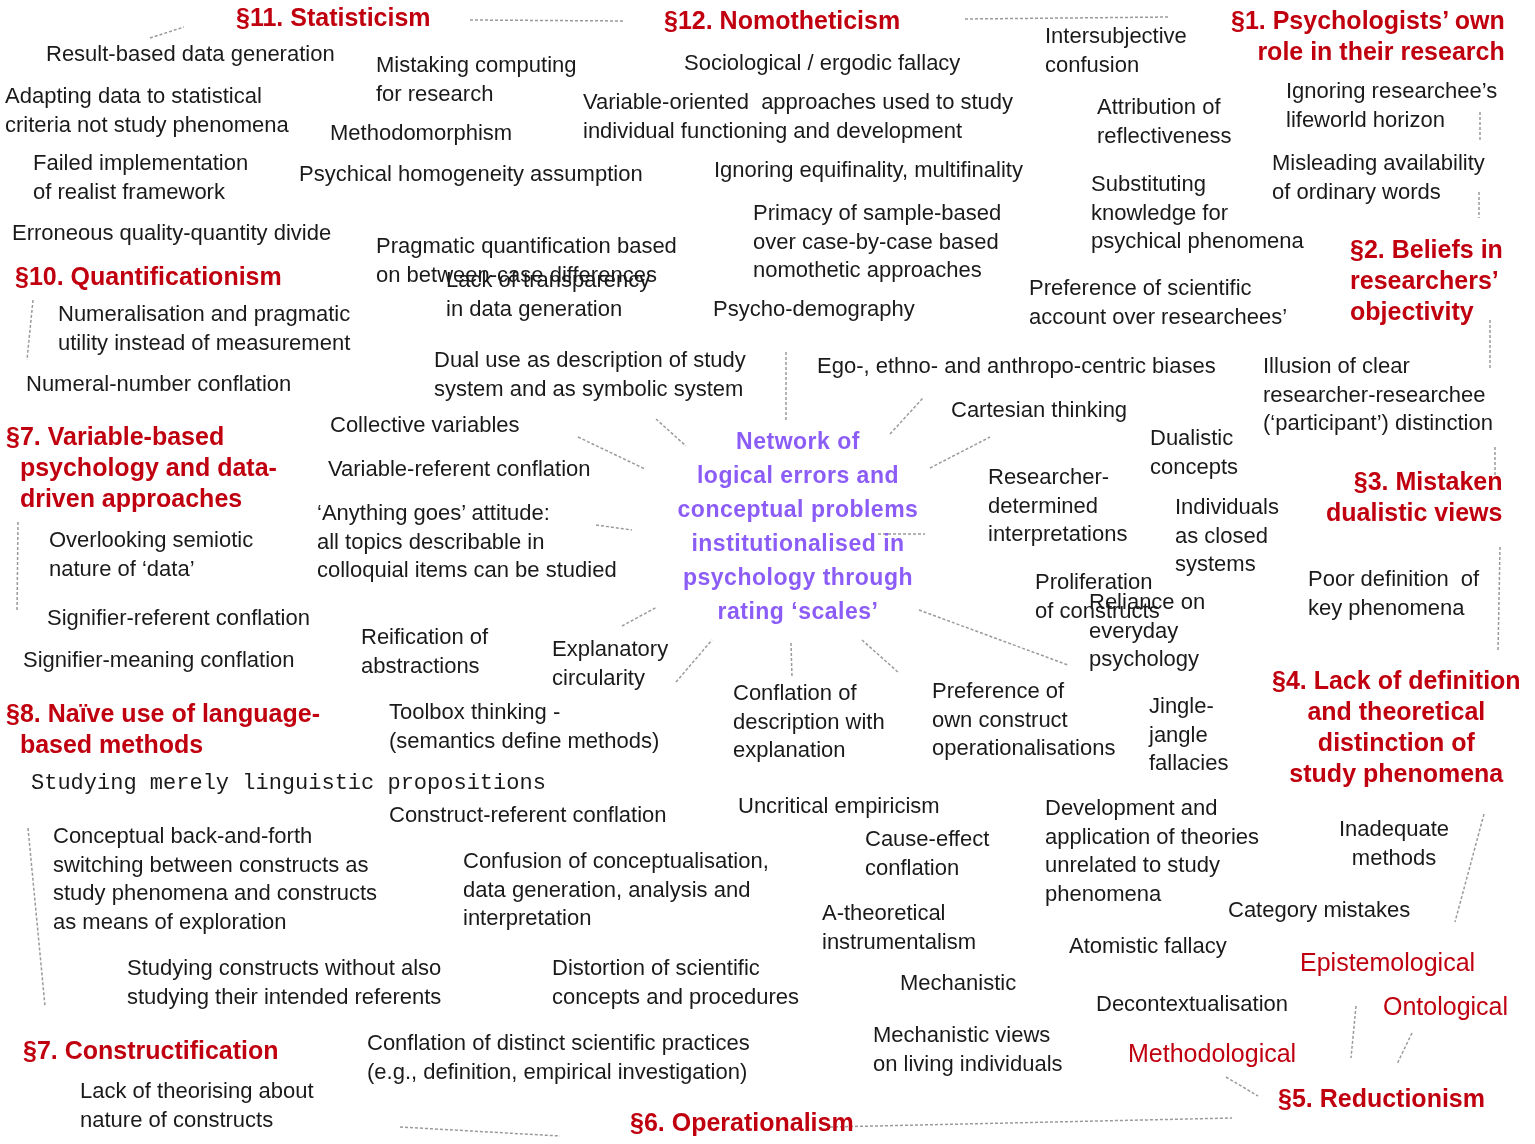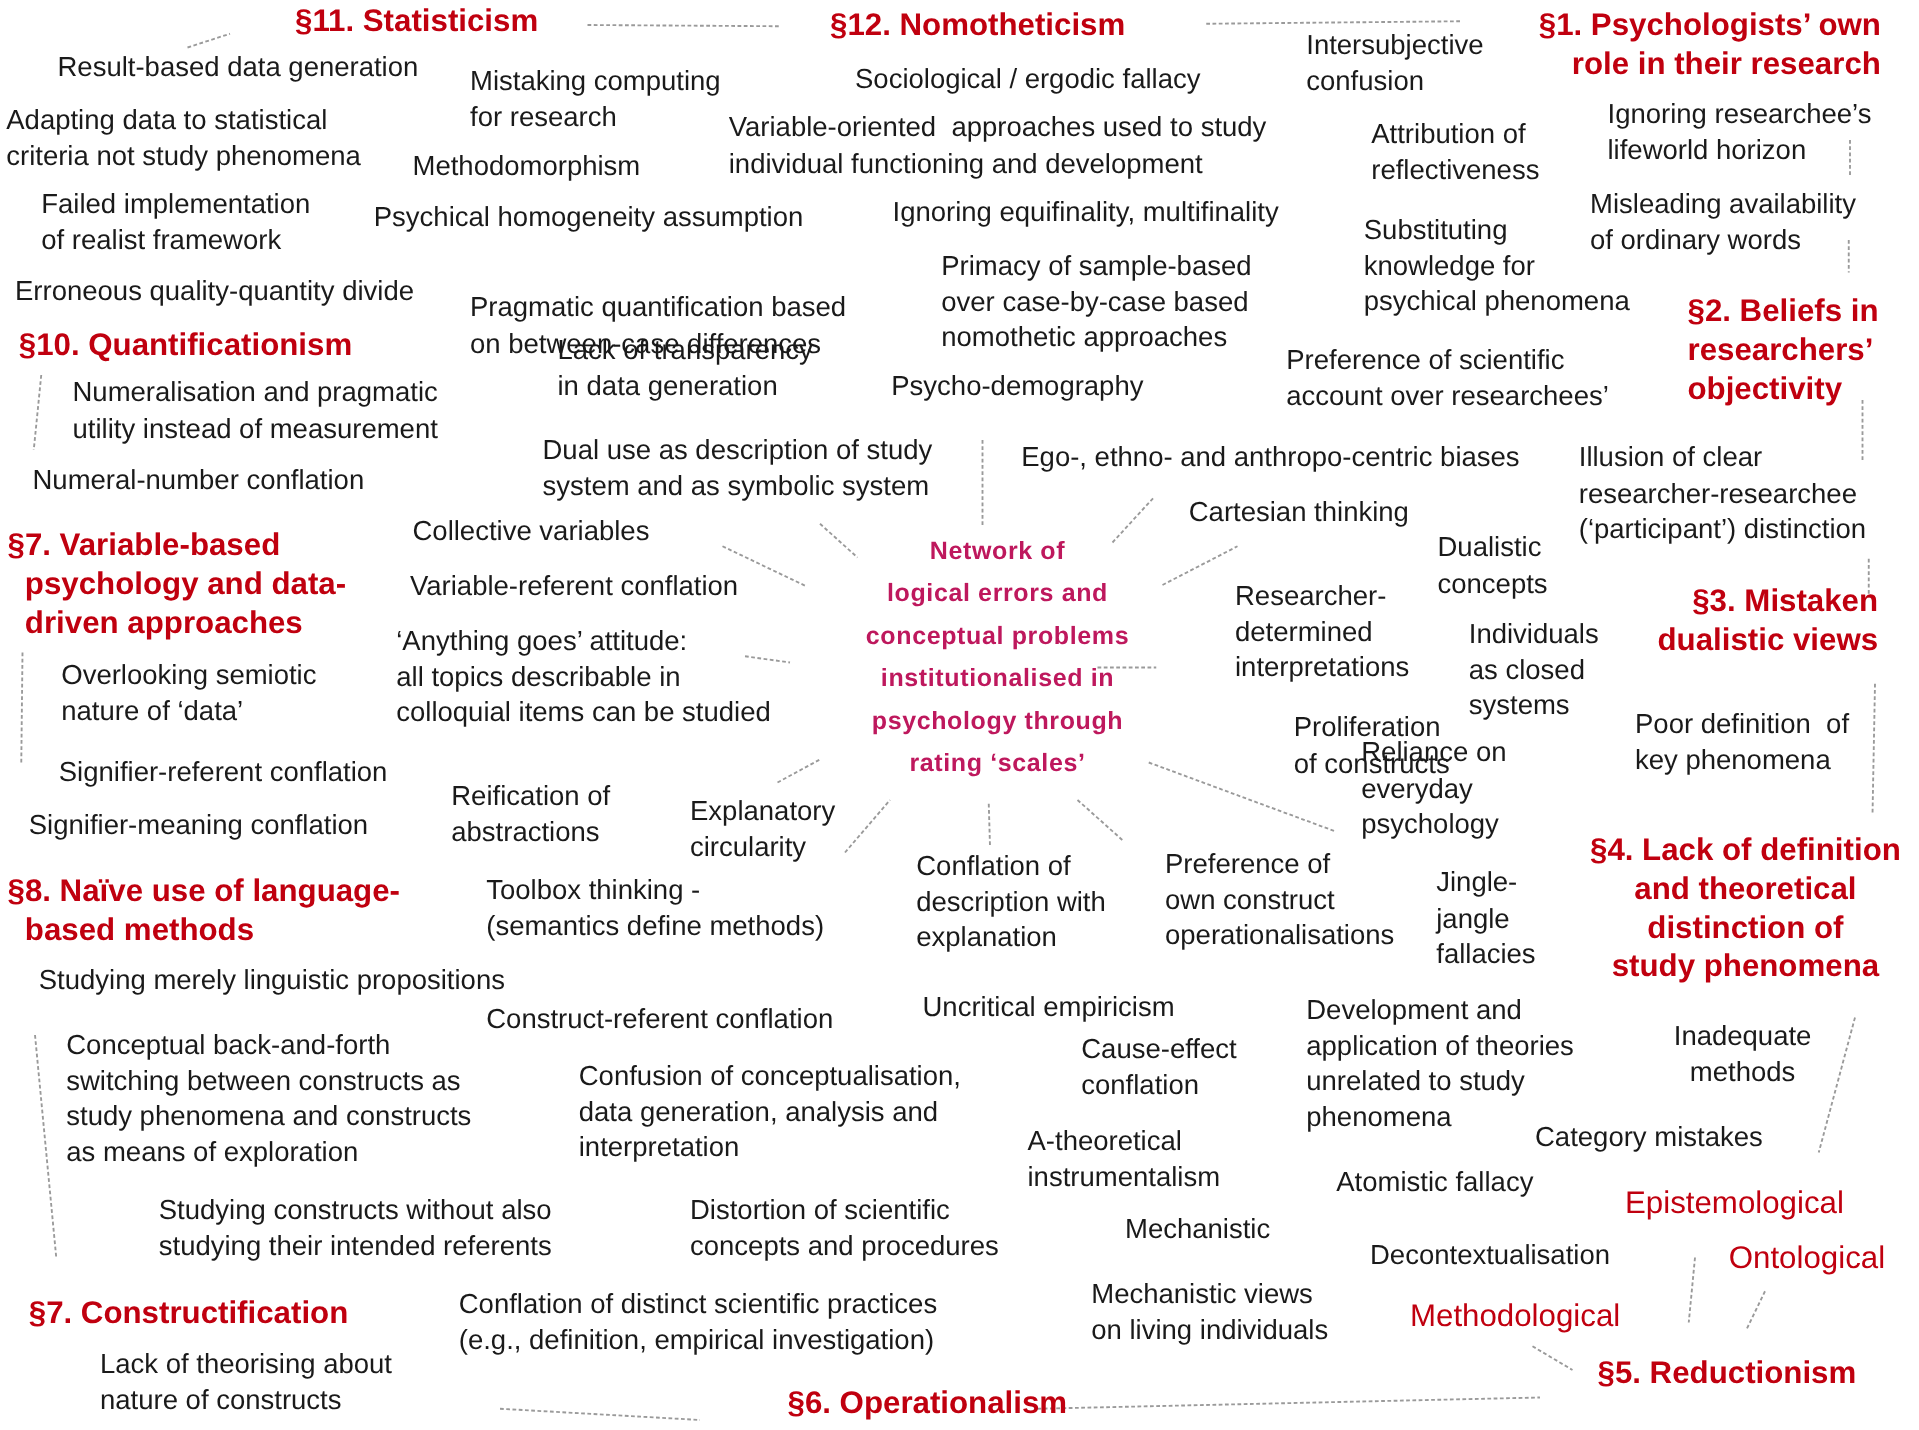--- a/index.html
+++ b/index.html
@@ -1,21 +1,21 @@
 <!DOCTYPE html>
 <html><head>
 <meta charset="utf-8">
 <style>
   html, body { margin:0; padding:0; background:#ffffff; }
   #canvas { position:relative; width:1535px; height:1144px; overflow:hidden; background:#fff;
     font-family:"Liberation Sans", sans-serif; }
   .t { position:absolute; color:#1a1a1a; font-size:22px; line-height:28.5px; white-space:pre; }
   .h { position:absolute; color:#c0000f; font-weight:bold; font-size:25px; line-height:31px; white-space:pre; }
   .sub { position:absolute; color:#c0000f; font-size:25px; line-height:30px; white-space:pre; }
-  .center { position:absolute; color:#be185d; font-weight:bold; font-size:20px; line-height:34px;
+  .center { position:absolute; color:#8b5cf6; font-weight:bold; font-size:23px; line-height:34px;
     text-align:center; white-space:pre; letter-spacing:0.5px; }
   svg#lines { position:absolute; left:0; top:0; }
   svg#lines line { stroke:#9a9a9a; stroke-width:1.5; stroke-dasharray:3 2; }
 </style>
 </head>
 <body>
 
 <div id="canvas">
 
   <svg id="lines" width="1535" height="1144">
@@ -165,21 +165,21 @@
   <div class="t" style="left:733px; top:679px;">Conflation of
 description with
 explanation</div>
   <div class="t" style="left:932px; top:677px;">Preference of
 own construct
 operationalisations</div>
   <div class="t" style="left:1149px; top:692px;">Jingle-
 jangle
 fallacies</div>
 
-  <div class="t" style="left:31px; top:770px;">Studying merely linguistic propositions</div>
+  <div class="t" style="left:31px; top:770px;font-family:Liberation Mono, monospace;">Studying merely linguistic propositions</div>
   <div class="t" style="left:389px; top:801px;">Construct-referent conflation</div>
   <div class="t" style="left:722px; top:792px;margin-left:16px;">Uncritical empiricism</div>
   <div class="t" style="left:53px; top:822px;">Conceptual back-and-forth
 switching between constructs as
 study phenomena and constructs
 as means of exploration</div>
   <div class="t" style="left:463px; top:847px;">Confusion of conceptualisation,
 data generation, analysis and
 interpretation</div>
   <div class="t" style="left:865px; top:825px;">Cause-effect

